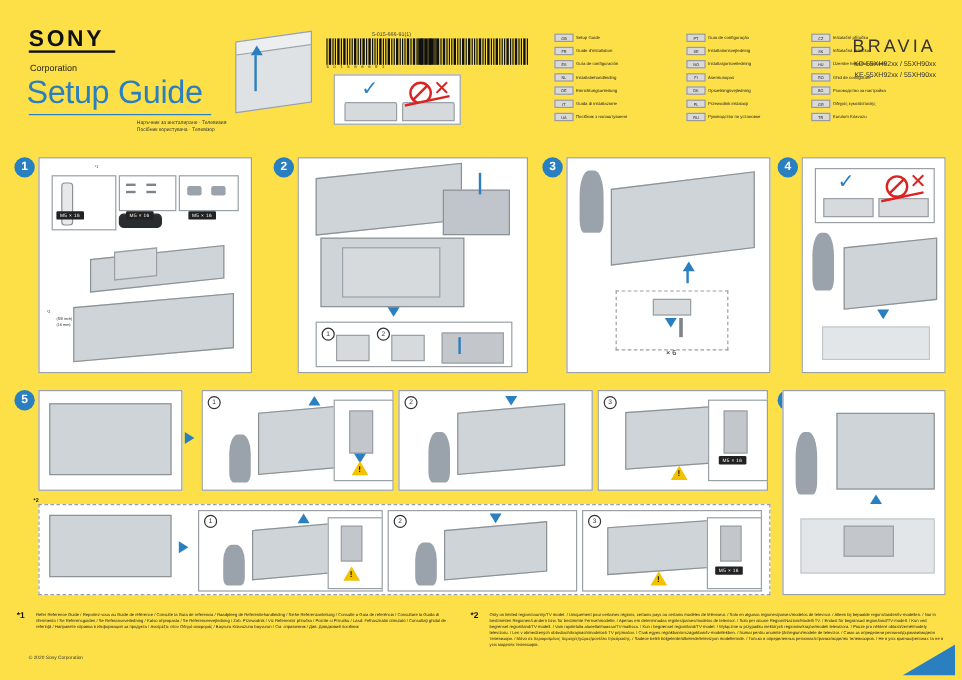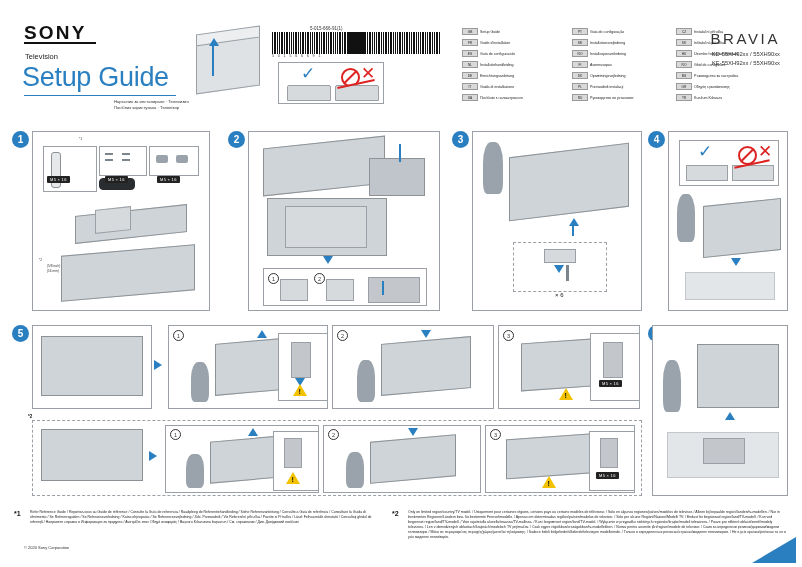--- a/index.html
+++ b/index.html
@@ -1,17 +1,17 @@
 <!DOCTYPE html>
 <html><head>
 <meta charset="utf-8">
 <style>
   html,body{margin:0;padding:0;background:#b9b9b9;}
   body{font-family:"Liberation Sans",sans-serif;}
-  .page{position:relative;width:802px;height:567px;background:#ffffff;overflow:hidden;}
+  .page{position:relative;width:802px;height:567px;background:#fde047;overflow:hidden;}
   .brand{position:absolute;left:24px;top:22px;font-weight:bold;font-size:19px;letter-spacing:2.2px;color:#111;font-family:"Liberation Sans",sans-serif;}
   .brand-underline{position:absolute;left:24px;top:42px;width:72px;height:2px;background:#111;}
   .sub-television{position:absolute;left:25px;top:52px;font-size:7.5px;color:#222;}
   .title{position:absolute;left:22px;top:62px;font-size:27px;color:#2a7fc1;font-weight:normal;letter-spacing:-0.3px;}
   .title-rule{position:absolute;left:24px;top:95px;width:152px;height:1px;background:#2a7fc1;}
   .title-loc{position:absolute;left:114px;top:99px;font-size:4.2px;color:#333;line-height:1.5;width:90px;}
   .bravia{position:absolute;right:22px;top:30px;font-size:15px;letter-spacing:2.6px;color:#333;}
   .models{position:absolute;right:22px;top:50px;font-size:5.8px;color:#333;text-align:right;line-height:1.6;}
   .docnum{position:absolute;left:310px;top:26px;font-size:4.5px;color:#333;}
   .barcode{position:absolute;top:32px;height:22px;}
@@ -56,21 +56,21 @@
   .blueline{position:absolute;background:#2a7fc1;}
   .floor{position:absolute;background:#e3e6e8;border:1px solid #c3c7cb;}
 </style>
 </head>
 <body>
 
 <div class="page">
 
   <div class="brand">SONY</div>
   <div class="brand-underline"></div>
-  <div class="sub-television">Television</div>
+  <div class="sub-television">Corporation</div>
   <div class="title">Setup Guide</div>
   <div class="title-rule"></div>
   <div class="title-loc">
     <div>Наръчник за инсталиране · Телевизия</div>
     <div>Посібник користувача · Телевізор</div>
   </div>
 
   <div class="bravia">BRAVIA</div>
   <div class="models">
     <div>KD-55XH92xx / 55XH90xx</div>

